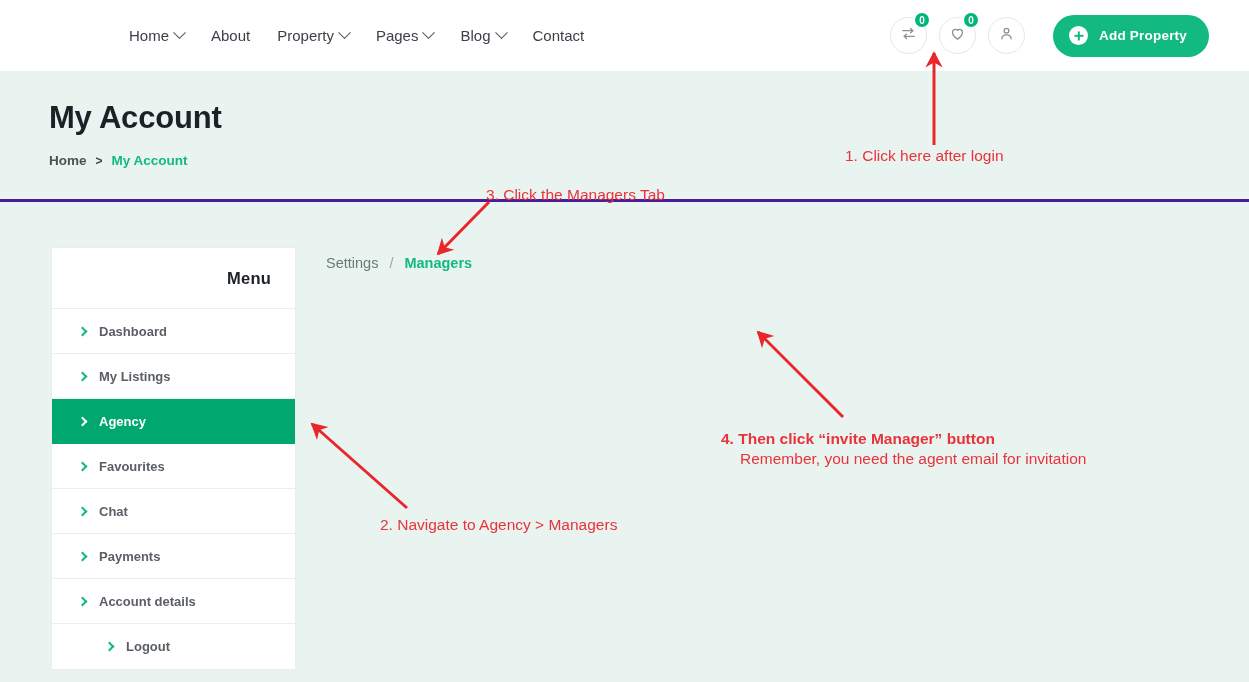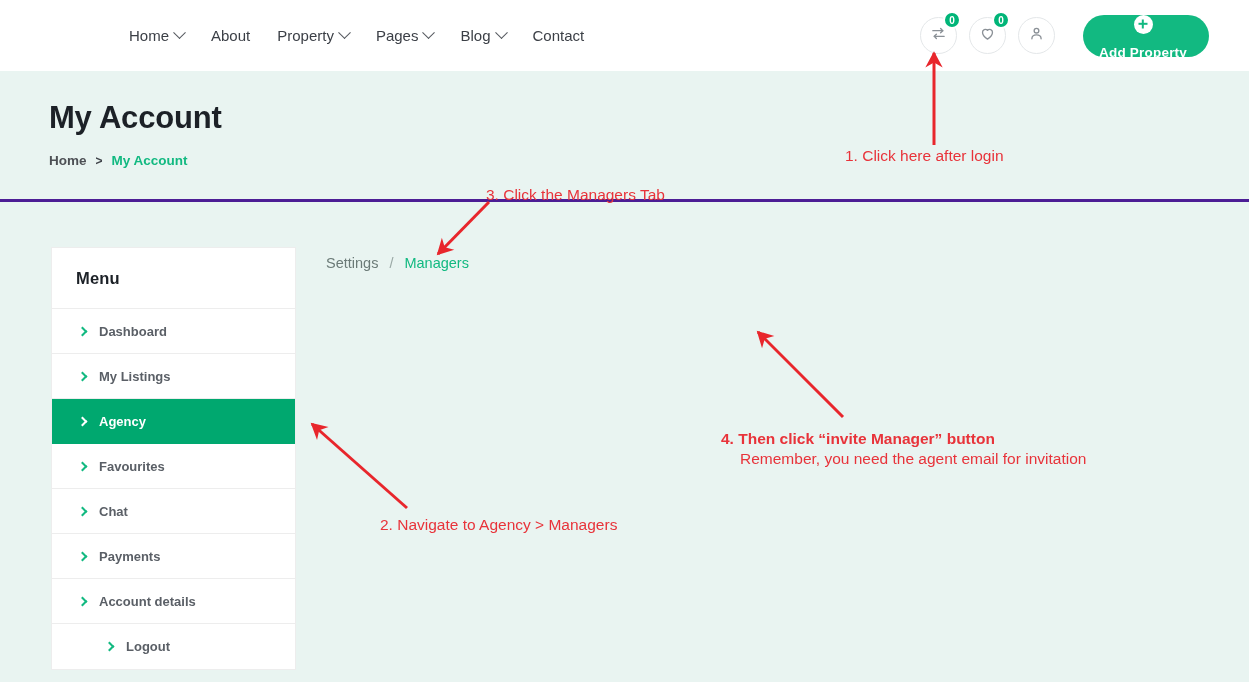--- a/index.html
+++ b/index.html
@@ -112,21 +112,20 @@
     border-radius: 24px;
     height: 42px;
     padding: 0 22px 0 16px;
     font-size: 13.5px;
     font-weight: bold;
     letter-spacing: 0.2px;
     cursor: pointer;
     margin-left: 16px;
     border: none;
     font-family: "Liberation Sans", sans-serif;
-    flex-direction: column;
   }
   .plus-circle {
     width: 19px; height: 19px;
     border-radius: 50%;
     background: #fff;
     position: relative;
     flex: 0 0 auto;
   }
   .plus-circle::before, .plus-circle::after {
     content: "";
@@ -164,20 +163,21 @@
   
   .content {
     display: flex;
     padding: 45px 0 0 51px;
   }
   .sidebar {
     width: 245px;
     background: #fff;
     border: 1px solid #ededed;
     flex: 0 0 auto;
+    text-align: right;
   }
   .menu-head {
     padding: 21px 24px 20px;
     font-size: 16.5px;
     font-weight: bold;
     color: #1c2127;
     border-bottom: 1px solid #ededed;
     letter-spacing: 0.2px;
   }
   .menu-item {
@@ -221,21 +221,21 @@
     gap: 11px;
     font-size: 14.5px;
     padding-left: 0;
   }
   .tab {
     color: #6b7a77;
     cursor: pointer;
   }
   .tab.active {
     color: #12b981;
-    font-weight: normal;
+    font-weight: bold;
   }
   .tab-sep { color: #9aa8a5; }
 
   .invite-btn {
     position: absolute;
     left: 327px;
     top: 50px;
     background: #2cbd8f;
     color: #fff;
     border: none;

